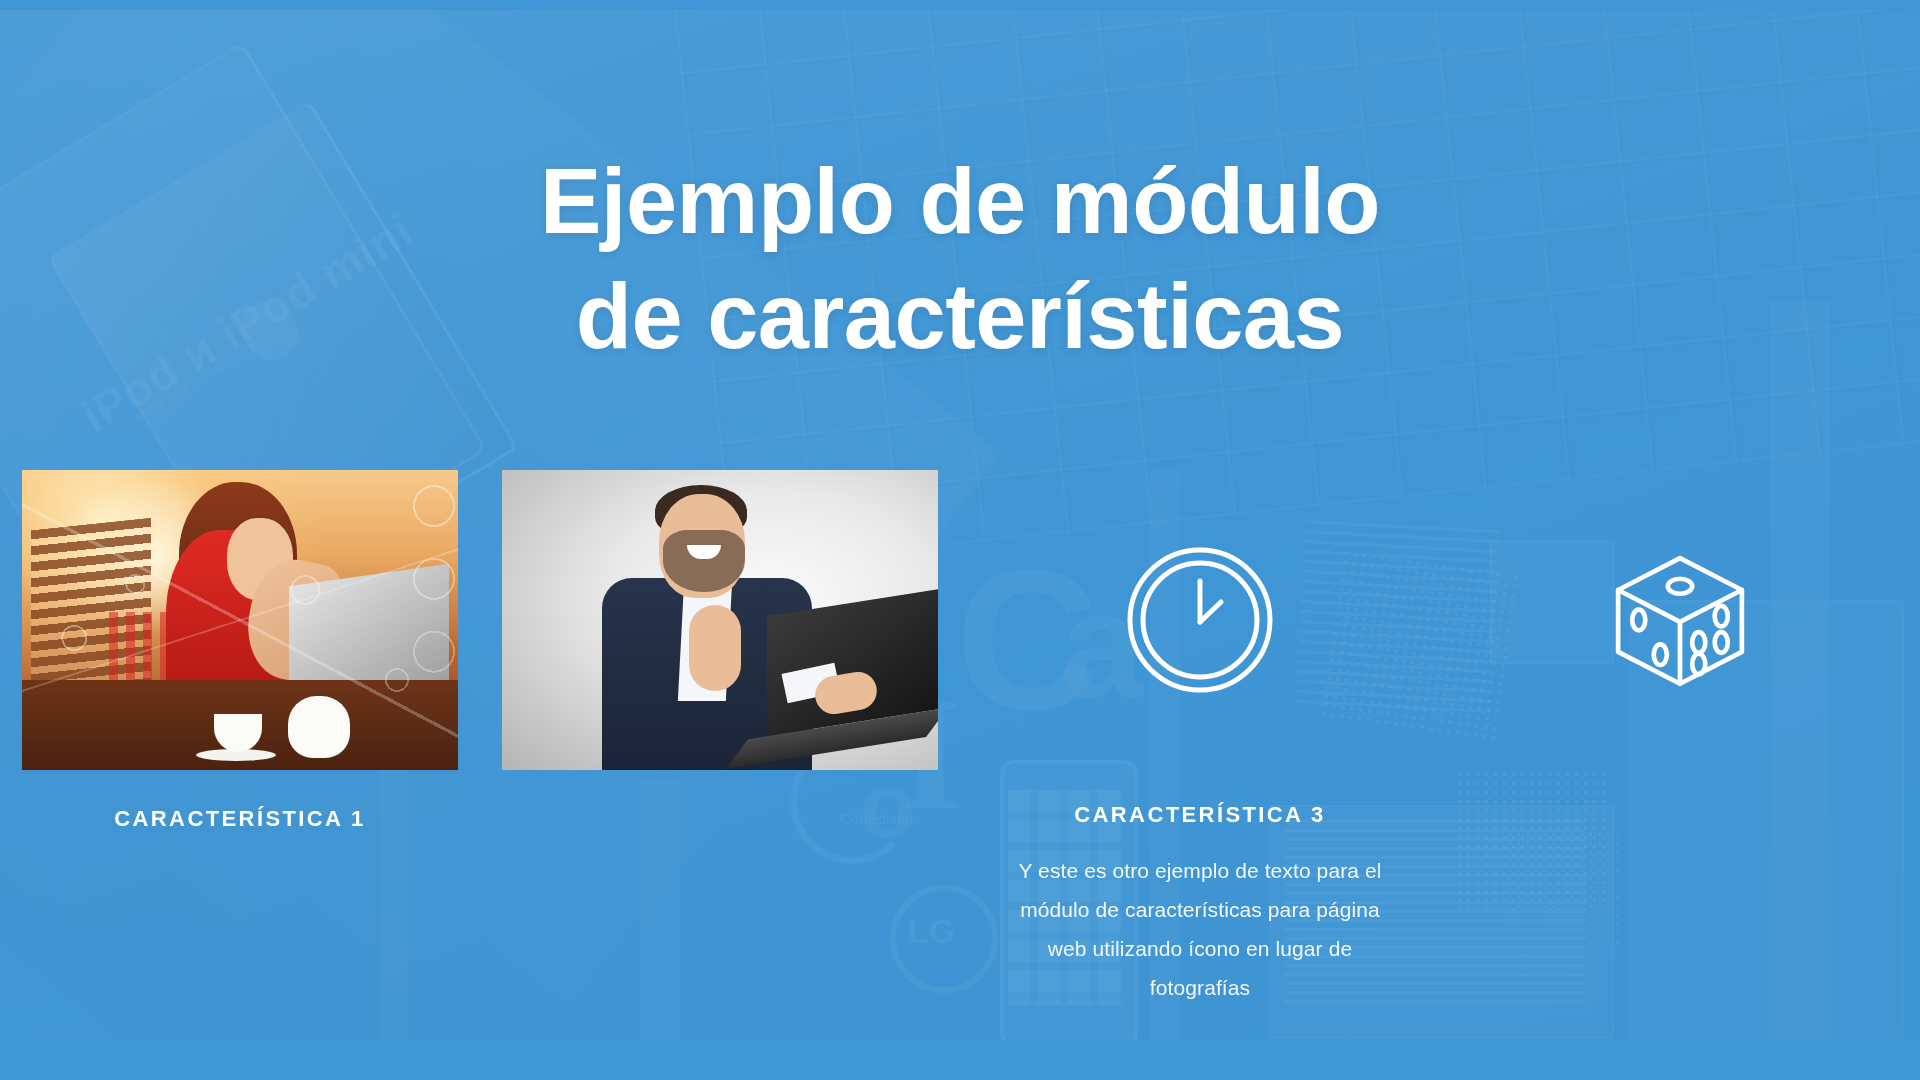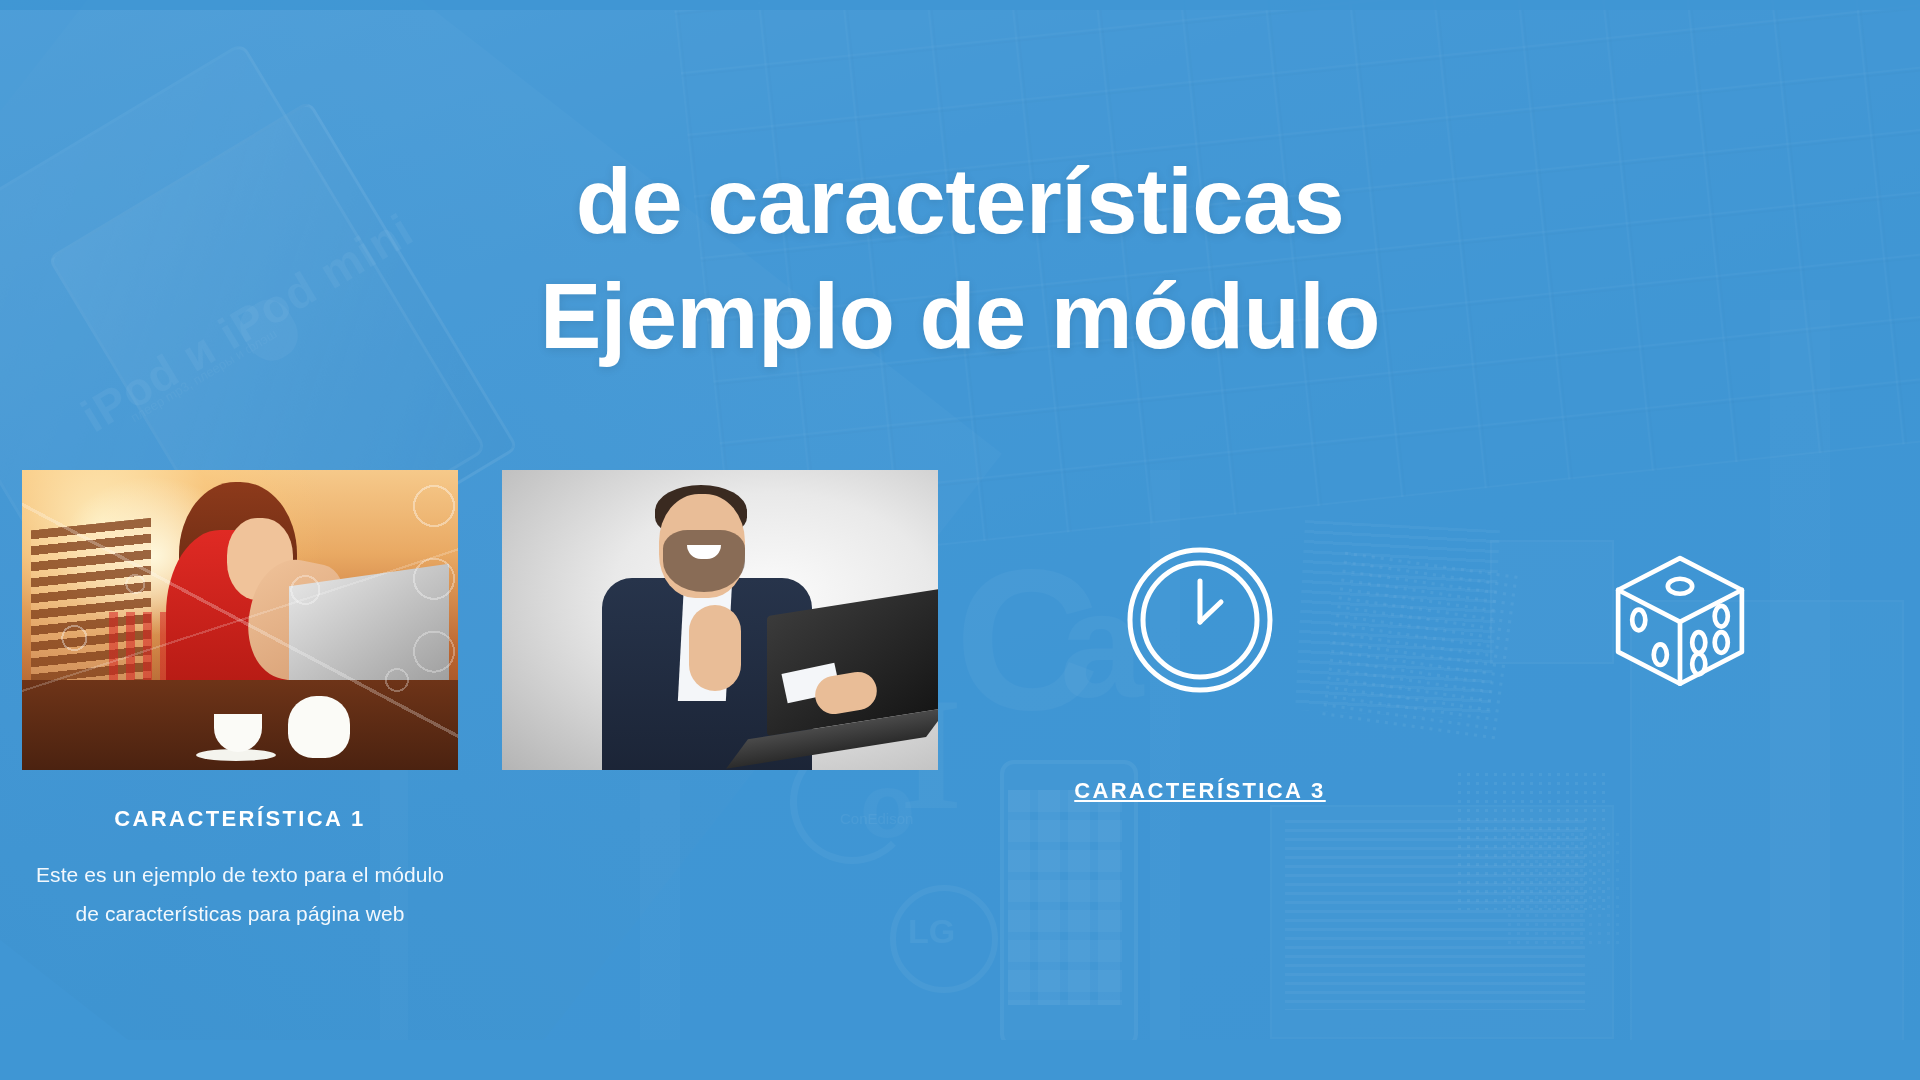--- a/index.html
+++ b/index.html
@@ -460,21 +460,21 @@
 
   
   .feature-title {
     margin-top: 36px;
     color: #ffffff;
     font-size: 22px;
     font-weight: bold;
     letter-spacing: 2.4px;
     text-transform: uppercase;
   }
-  .feature.has-icon .feature-title { margin-top: 8px; text-decoration: underline; }
+  .feature.has-icon .feature-title { margin-top: 32px; }
   .feature-text {
     margin-top: 24px;
     color: #f2f8fd;
     font-size: 21px;
     line-height: 1.85;
     letter-spacing: .1px;
   }
 </style>
 </head>
 <body>
@@ -517,22 +517,22 @@
     <div class="bg-vstripe v2"></div>
     <div class="bg-vstripe v3"></div>
     <div class="bg-vstripe v4"></div>
 
     <div class="bg-tint"></div>
     <div class="bg-topband"></div>
   </div>
   <div class="bg-bottomband"></div>
 
   <h1 class="title">
+    <span class="line">Ejemplo de módulo</span>
     <span class="line">de características</span>
-    <span class="line">Ejemplo de módulo</span>
   </h1>
 
   <div class="features">
 
     <div class="feature has-photo">
       <div class="feature-photo">
         <div class="photo-one">
           <div class="sun"></div>
           <div class="chair"></div>
           <div class="bars"></div>
@@ -543,21 +543,20 @@
           <div class="laptop"></div>
           <div class="table"></div>
           <div class="saucer"></div>
           <div class="cup"></div>
           <div class="pot"></div>
           <div class="net"></div>
           <div class="iconcol"></div>
         </div>
       </div>
       <div class="feature-title">CARACTERÍSTICA 1</div>
-      <div class="feature-text">Este es un ejemplo de texto para el módulo de características para página web</div>
     </div>
 
     <div class="feature has-photo">
       <div class="feature-photo">
         <div class="photo-two">
           <div class="suit"></div>
           <div class="shirt"></div>
           <div class="hair2"></div>
           <div class="head"></div>
           <div class="beard"></div>
@@ -573,20 +572,21 @@
     <div class="feature has-icon">
       <div class="feature-icon">
         <svg width="150" height="150" viewBox="0 0 150 150" fill="none" stroke="#ffffff" stroke-width="5" stroke-linecap="round">
           <circle cx="75" cy="75" r="70"></circle>
           <circle cx="75" cy="75" r="57"></circle>
           <path d="M75 36 L75 77"></path>
           <path d="M75 77 L96 57"></path>
         </svg>
       </div>
       <div class="feature-title">CARACTERÍSTICA 3</div>
+      <div class="feature-text">Y este es otro ejemplo de texto para el módulo de características para página web utilizando ícono en lugar de fotografías</div>
     </div>
 
     <div class="feature has-icon">
       <div class="feature-icon">
         <svg width="150" height="150" viewBox="0 0 160 160" fill="none" stroke="#ffffff" stroke-width="5" stroke-linejoin="round" stroke-linecap="round">
 
           <path d="M80 14 L146 48 L146 114 L80 148 L14 114 L14 48 Z"></path>
           <path d="M14 48 L80 82 L146 48"></path>
           <path d="M80 82 L80 148"></path>
 

